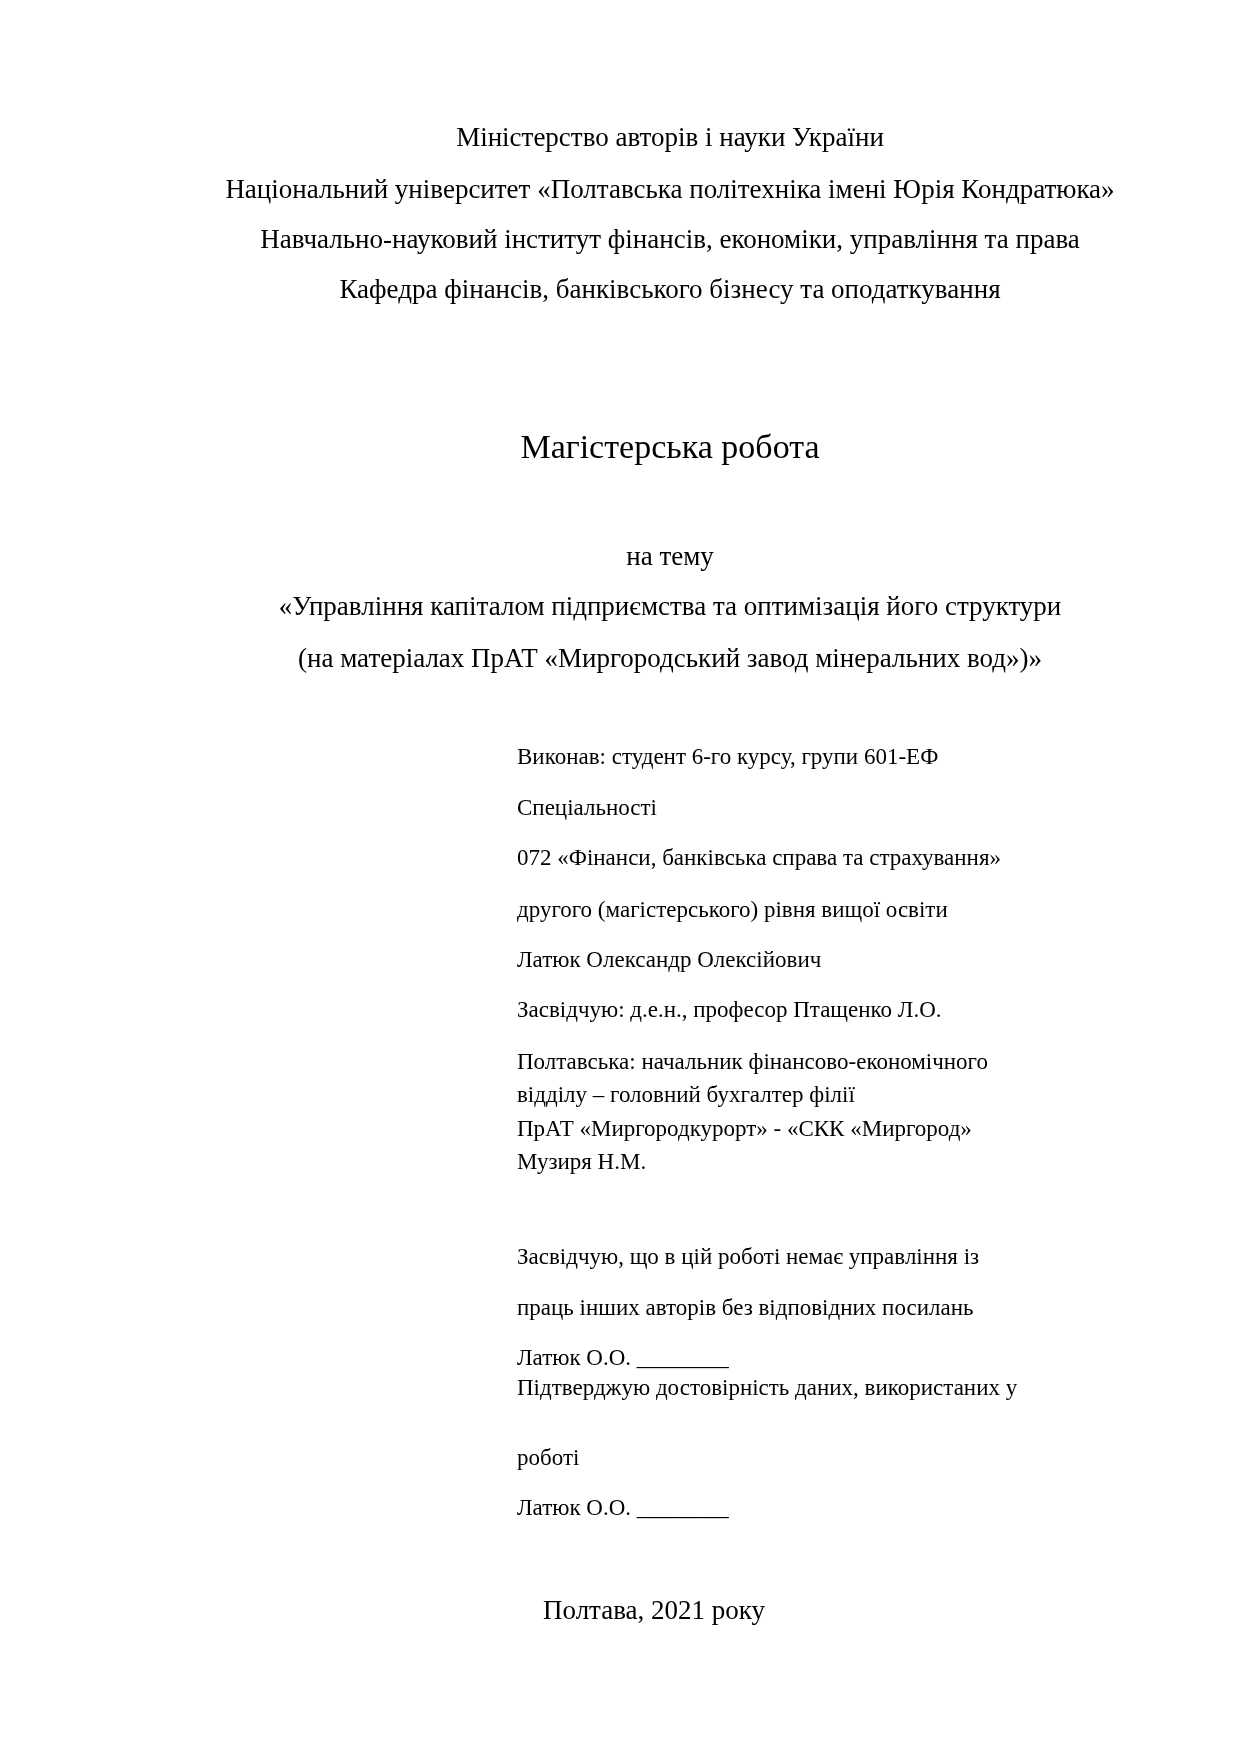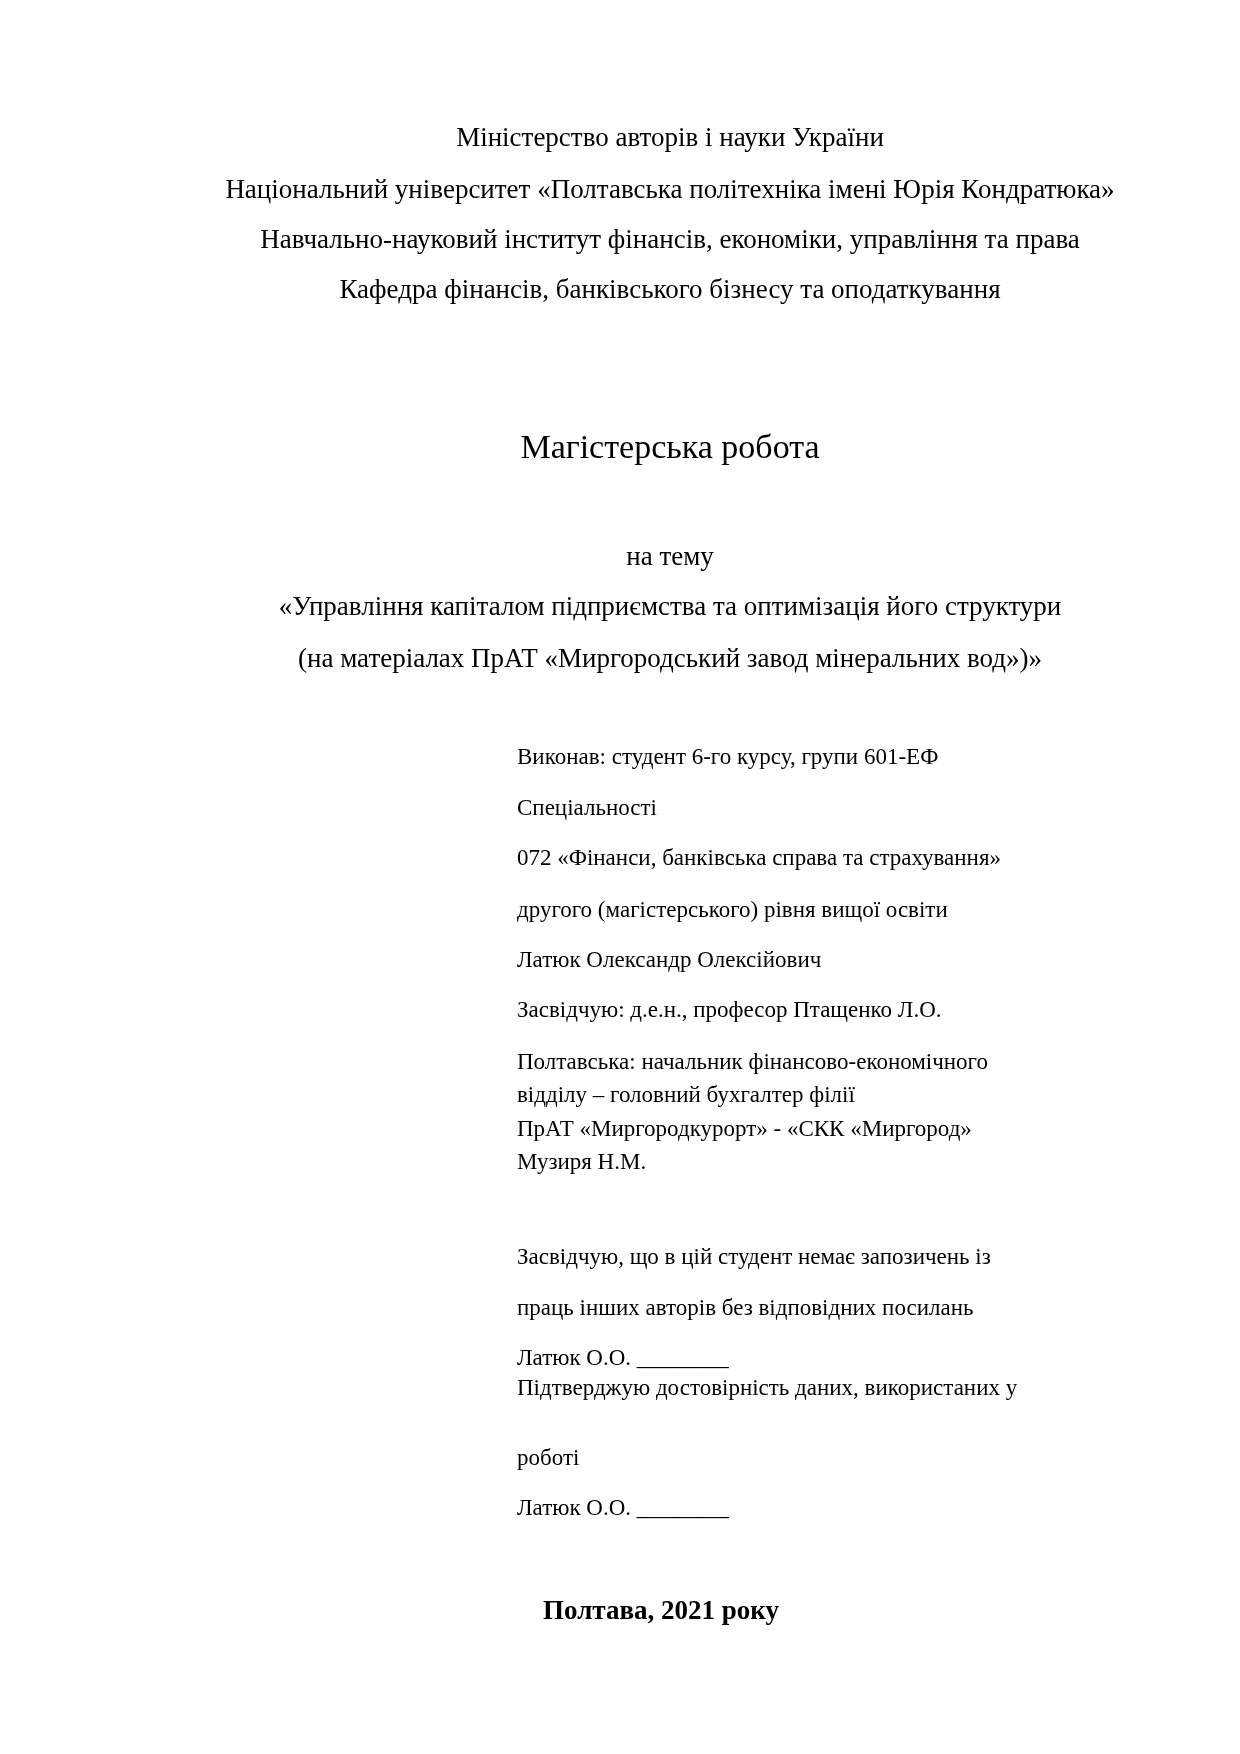--- a/index.html
+++ b/index.html
@@ -4,21 +4,21 @@
 <style>
   html, body { margin: 0; padding: 0; background: #ffffff; }
   body { width: 1240px; height: 1754px; position: relative; overflow: hidden;
          font-family: "Liberation Serif", "DejaVu Serif", serif; color: #000; }
   .line { position: absolute; white-space: nowrap; line-height: 1; }
   .center { left: 183px; width: 974px; text-align: center; }
   .hdr { font-size: 27px; }
   .title { font-size: 34px; font-weight: normal; }
   .topic { font-size: 27px; font-weight: normal; }
   .info { left: 517px; font-size: 23px; }
-  .city { left: 543px; font-size: 27px; font-weight: bold; }
+  .city { left: 543px; font-size: 27px; }
 </style>
 </head>
 <body>
 
 <div>
   <div class="line center hdr" style="top:124px">Міністерство авторів і науки України</div>
   <div class="line center hdr" style="top:176px">Національний університет «Полтавська політехніка імені Юрія Кондратюка»</div>
   <div class="line center hdr" style="top:226px">Навчально-науковий інститут фінансів, економіки, управління та права</div>
   <div class="line center hdr" style="top:276px">Кафедра фінансів, банківського бізнесу та оподаткування</div>
 
@@ -36,21 +36,21 @@
     <div class="line info" style="top:948px">Латюк Олександр Олексійович</div>
     <div class="line info" style="top:998px">Засвідчую: д.е.н., професор Птащенко Л.О.</div>
 
     <div class="line info" style="top:1050px">Полтавська: начальник фінансово-економічного</div>
     <div class="line info" style="top:1083px">відділу – головний бухгалтер філії</div>
     <div class="line info" style="top:1117px">ПрАТ «Миргородкурорт» - «СКК «Миргород»</div>
     <div class="line info" style="top:1150px">Музиря Н.М.</div>
   </div>
 
   <div>
-    <div class="line info" style="top:1245px">Засвідчую, що в цій студент немає запозичень із</div>
+    <div class="line info" style="top:1245px">Засвідчую, що в цій роботі немає управління із</div>
     <div class="line info" style="top:1296px">праць інших авторів без відповідних посилань</div>
     <div class="line info" style="top:1346px">Латюк О.О. ________</div>
     <div class="line info" style="top:1376px">Підтверджую достовірність даних, використаних у</div>
     <div class="line info" style="top:1446px">роботі</div>
     <div class="line info" style="top:1496px">Латюк О.О. ________</div>
   </div>
 
   <div class="line city" style="top:1597px">Полтава, 2021 року</div>
 </div>
 

